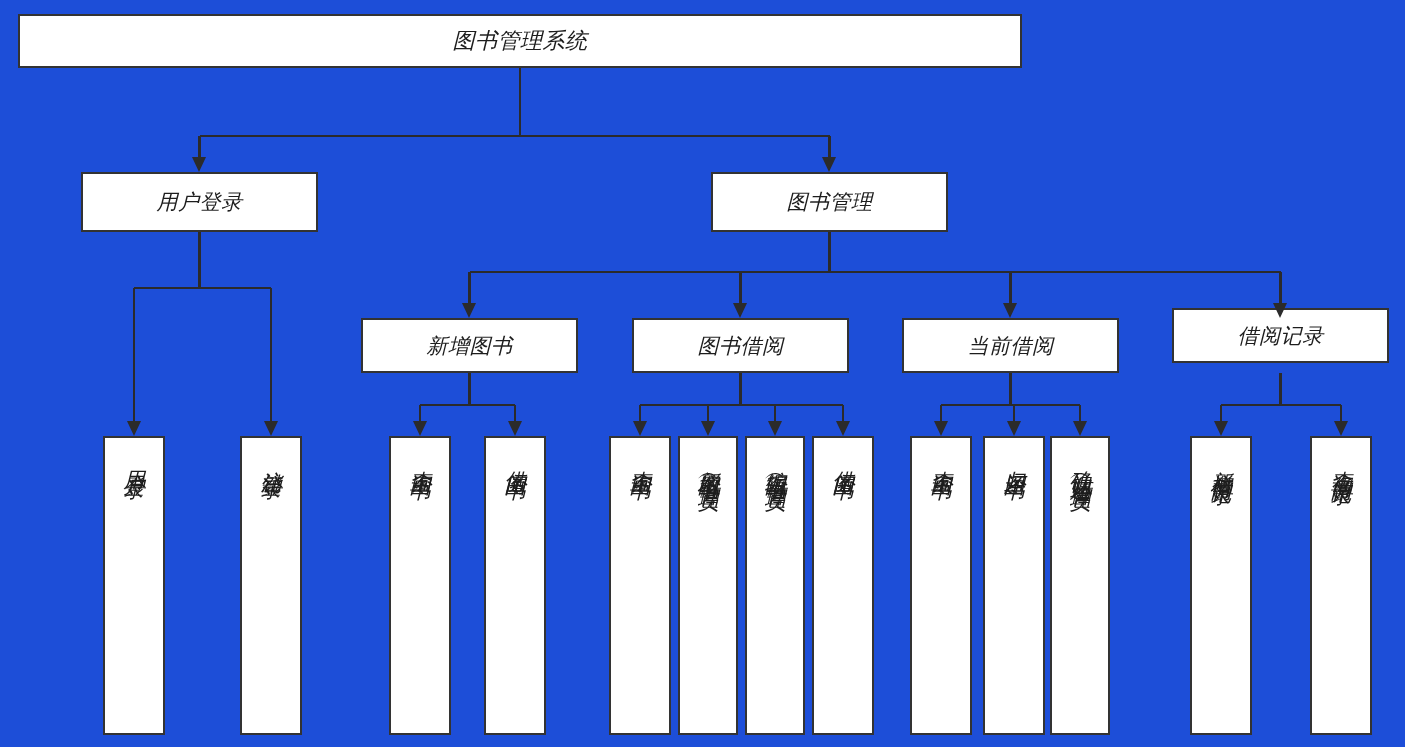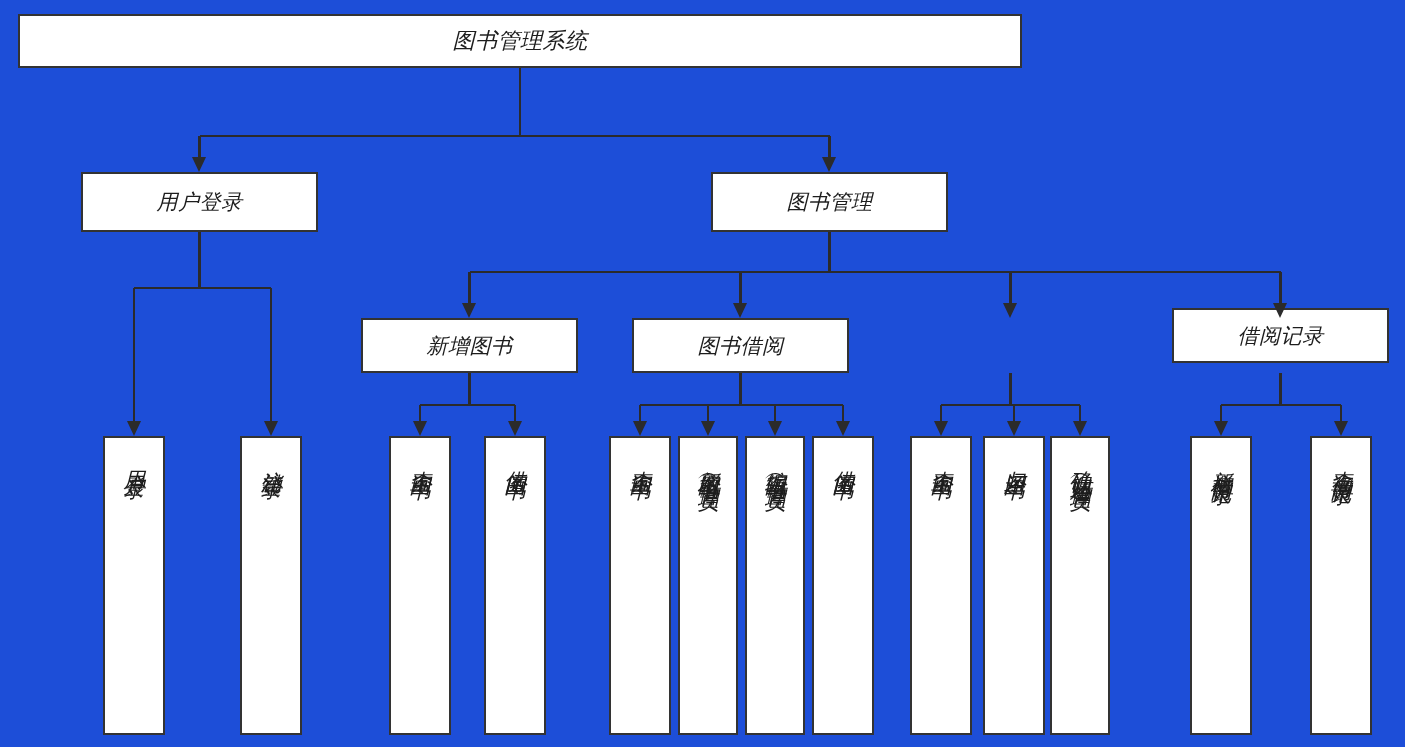--- a/index.html
+++ b/index.html
@@ -94,20 +94,23 @@
   </div>
   <div class="node horiz" id="node-l2-1" style="left: 711px; top: 172px; width: 237px; height: 60px; text-align: center;">
     <span class="label">图书管理</span>
   </div>
 
   <div class="node horiz" id="node-l3-0" style="left: 361px; top: 318px; width: 217px; height: 55px;">
     <span class="label">新增图书</span>
   </div>
   <div class="node horiz" id="node-l3-1" style="left: 632px; top: 318px; width: 217px; height: 55px;">
     <span class="label">图书借阅</span>
+  </div>
+  <div class="node horiz" id="node-l3-2" style="left: 902px; top: 318px; width: 217px; height: 55px;">
+    <span class="label">当前借阅</span>
   </div>
   <div class="node horiz" id="node-l3-3" style="left: 1172px; top: 308px; width: 217px; height: 55px;">
     <span class="label">借阅记录</span>
   </div>
 
   <div class="node vert" id="node-leaf-0" style="left: 103px; top: 436px; width: 62px; height: 299px;">
     <span class="label">用户登录</span>
   </div>
   <div class="node vert" id="node-leaf-1" style="left: 240px; top: 436px; width: 62px; height: 299px;">
     <span class="label">注销登录</span>

